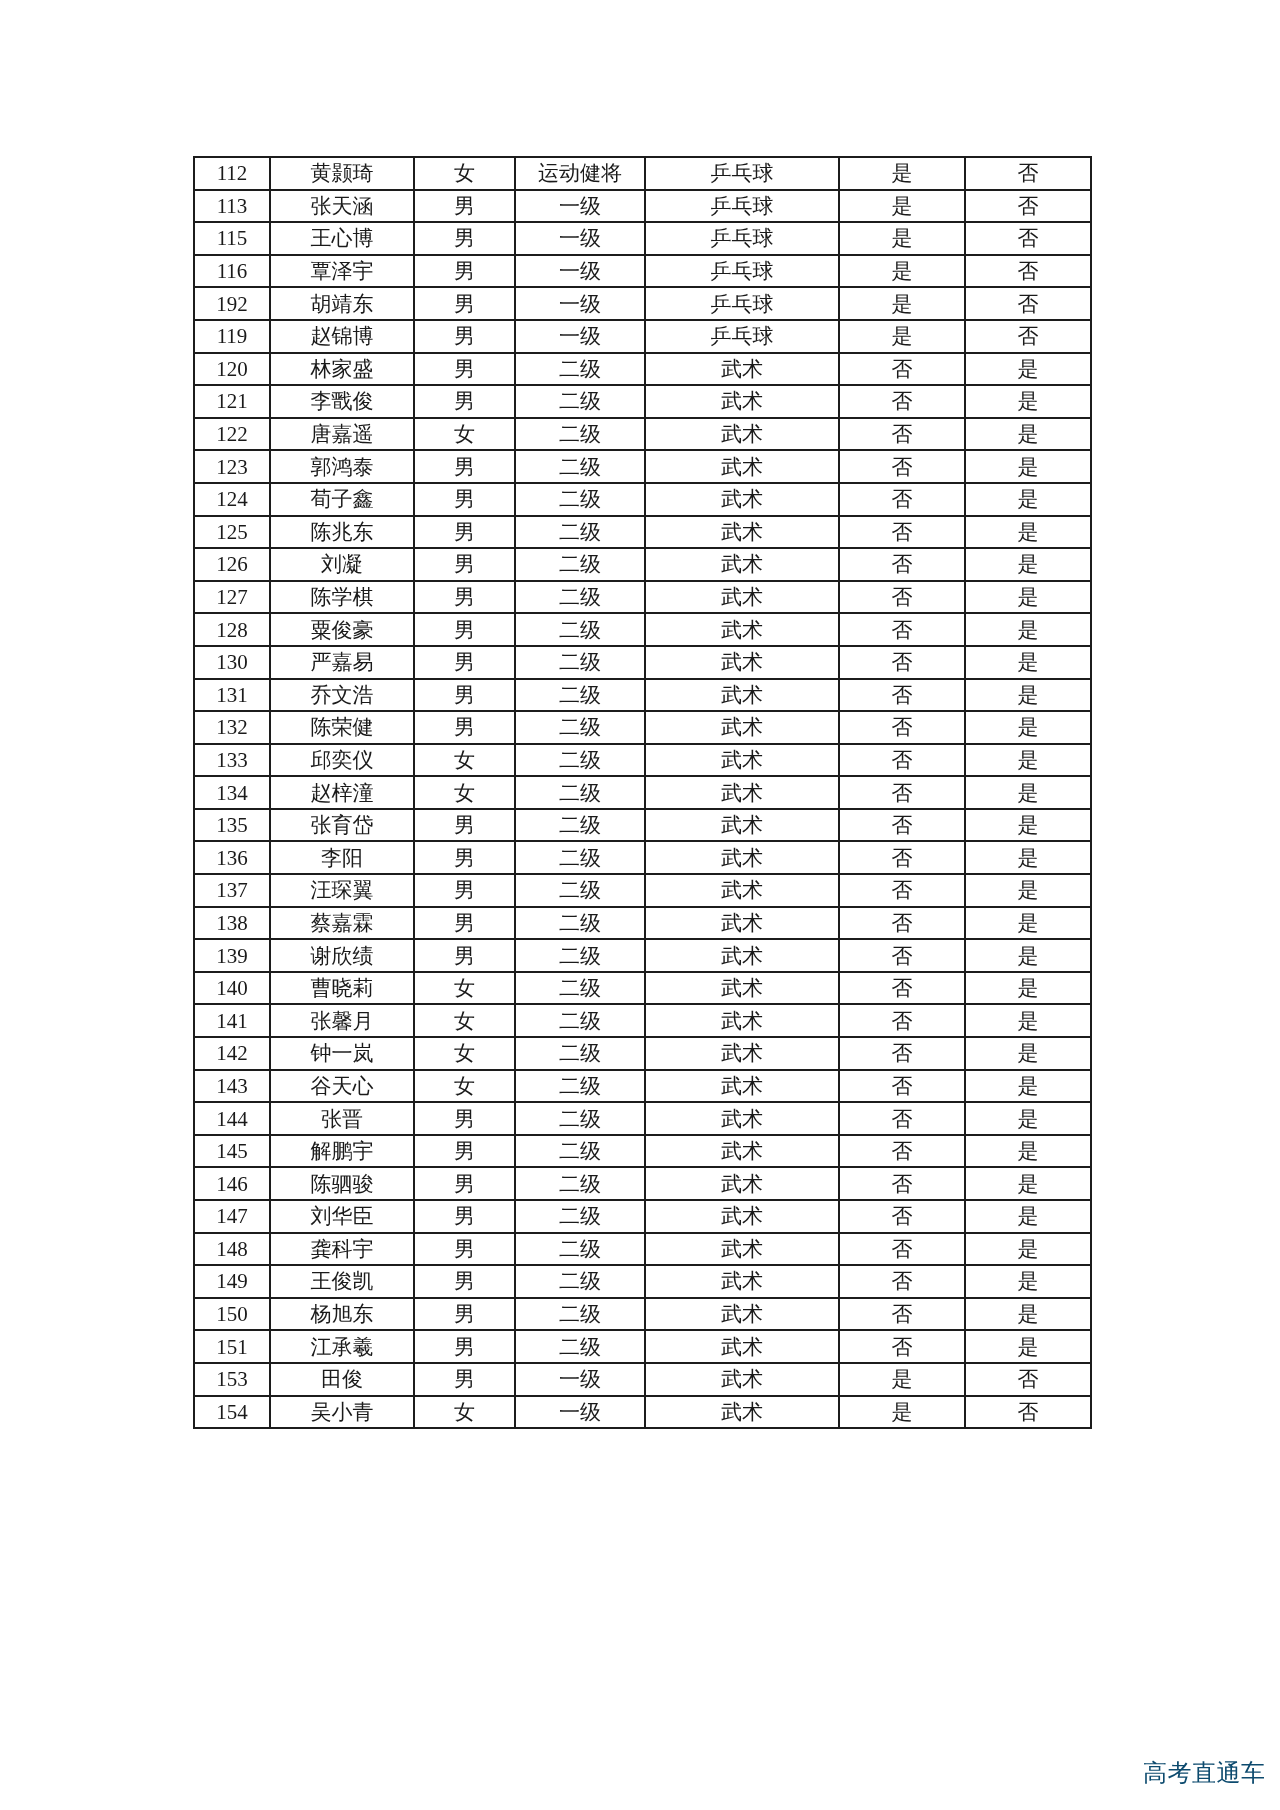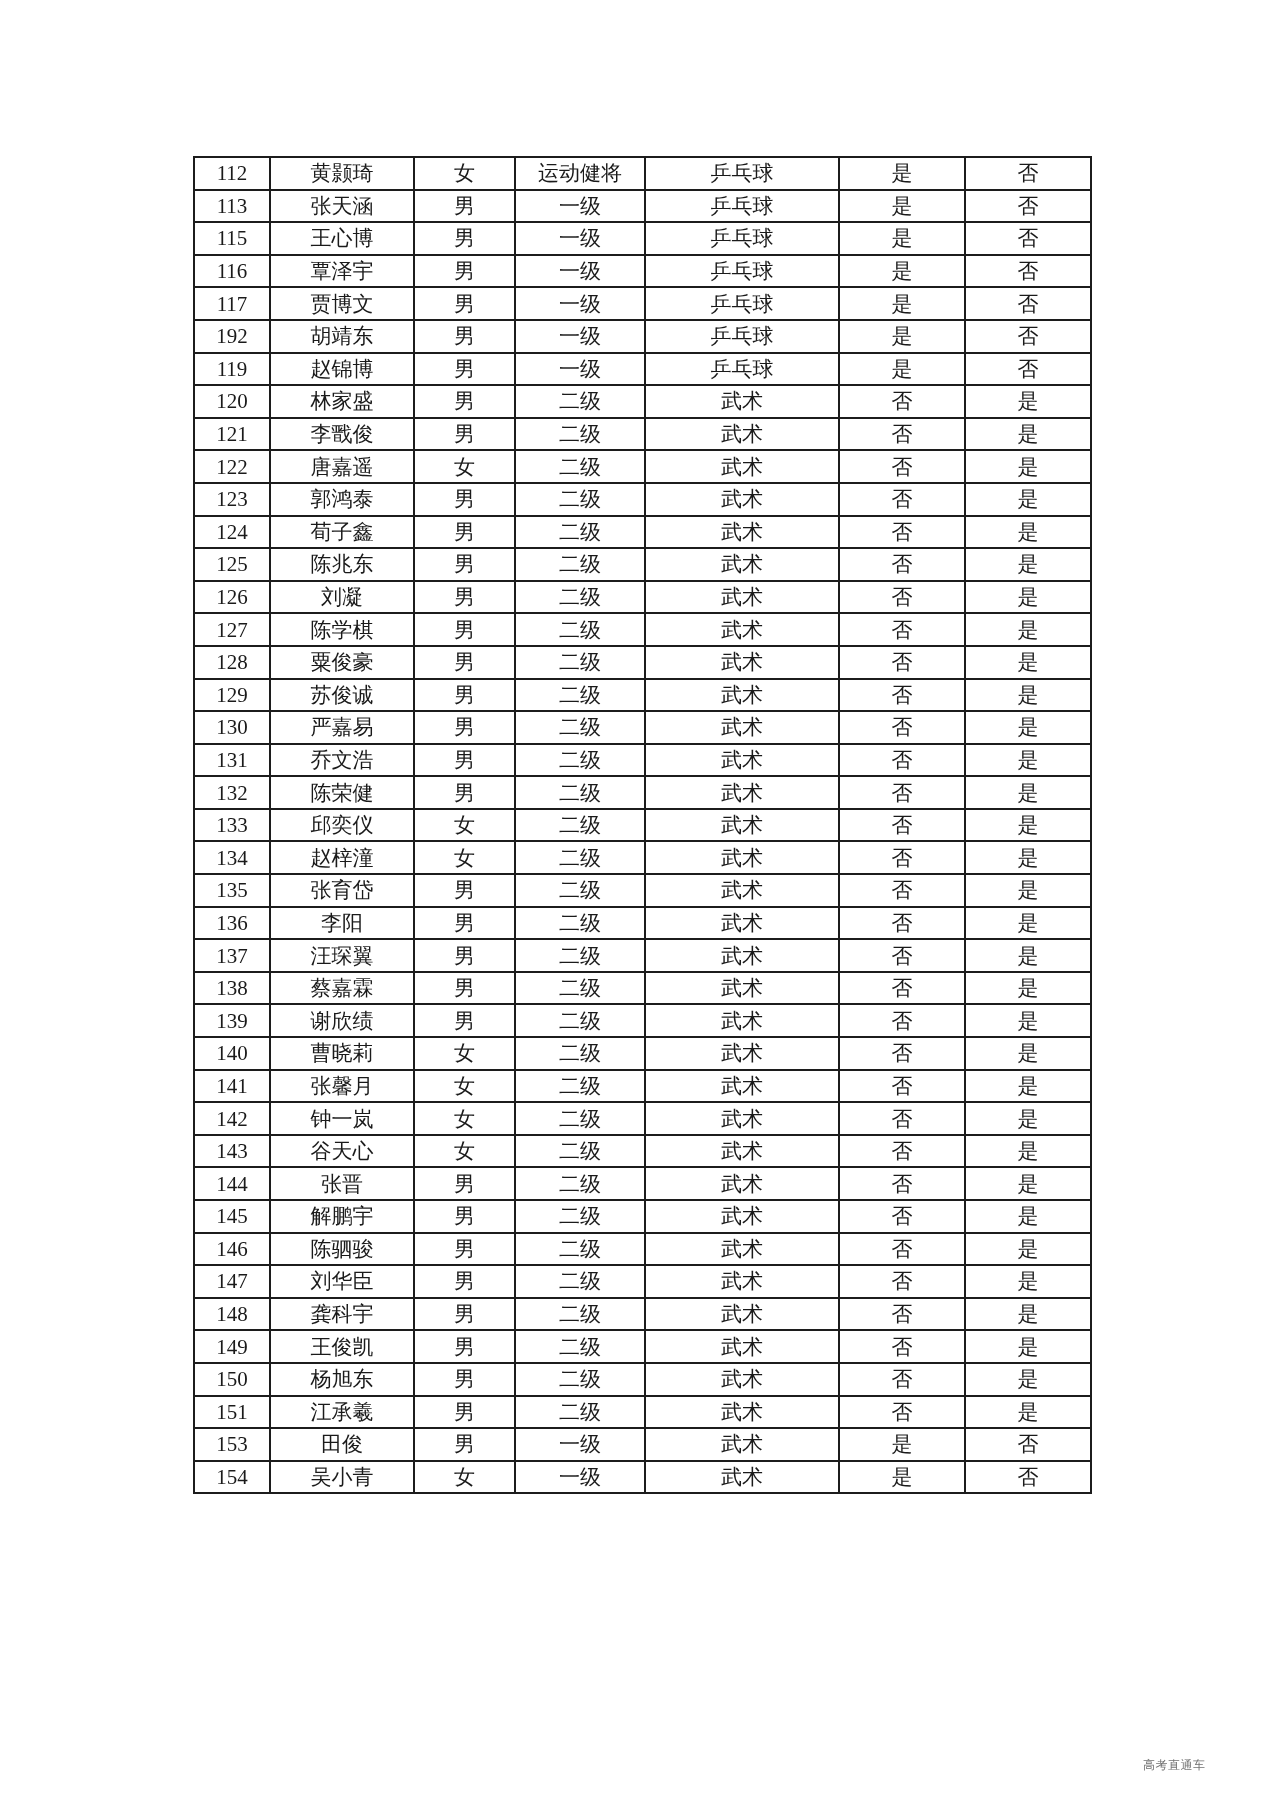--- a/index.html
+++ b/index.html
@@ -39,22 +39,22 @@
       line-height: 30px;
       white-space: nowrap;
       overflow: hidden;
     }
     td.c-no { font-family: "Liberation Serif", "DejaVu Serif", serif; font-size: 22px; }
     .watermark {
       position: absolute;
       left: 1143px;
       top: 1756px;
       font-family: "DejaVu Sans", "Liberation Sans", sans-serif;
-      font-size: 12px;
-      color: #737373;
+      font-size: 24px;
+      color: #0c4a6e;
       letter-spacing: 0.5px;
     }
   </style>
 </head>
 <body>
 
 <div class="page">
   <table class="roster">
     <colgroup>
       <col style="width:76px">
@@ -96,29 +96,20 @@
         <tr>
           <td class="c-no">116</td>
           <td class="c-name">覃泽宇</td>
           <td class="c-gender">男</td>
           <td class="c-level">一级</td>
           <td class="c-sport">乒乓球</td>
           <td class="c-col6">是</td>
           <td class="c-col7">否</td>
         </tr>
         <tr>
-          <td class="c-no">117</td>
-          <td class="c-name">贾博文</td>
-          <td class="c-gender">男</td>
-          <td class="c-level">一级</td>
-          <td class="c-sport">乒乓球</td>
-          <td class="c-col6">是</td>
-          <td class="c-col7">否</td>
-        </tr>
-        <tr>
           <td class="c-no">192</td>
           <td class="c-name">胡靖东</td>
           <td class="c-gender">男</td>
           <td class="c-level">一级</td>
           <td class="c-sport">乒乓球</td>
           <td class="c-col6">是</td>
           <td class="c-col7">否</td>
         </tr>
         <tr>
           <td class="c-no">119</td>
@@ -197,29 +188,20 @@
           <td class="c-name">陈学棋</td>
           <td class="c-gender">男</td>
           <td class="c-level">二级</td>
           <td class="c-sport">武术</td>
           <td class="c-col6">否</td>
           <td class="c-col7">是</td>
         </tr>
         <tr>
           <td class="c-no">128</td>
           <td class="c-name">粟俊豪</td>
-          <td class="c-gender">男</td>
-          <td class="c-level">二级</td>
-          <td class="c-sport">武术</td>
-          <td class="c-col6">否</td>
-          <td class="c-col7">是</td>
-        </tr>
-        <tr>
-          <td class="c-no">129</td>
-          <td class="c-name">苏俊诚</td>
           <td class="c-gender">男</td>
           <td class="c-level">二级</td>
           <td class="c-sport">武术</td>
           <td class="c-col6">否</td>
           <td class="c-col7">是</td>
         </tr>
         <tr>
           <td class="c-no">130</td>
           <td class="c-name">严嘉易</td>
           <td class="c-gender">男</td>

